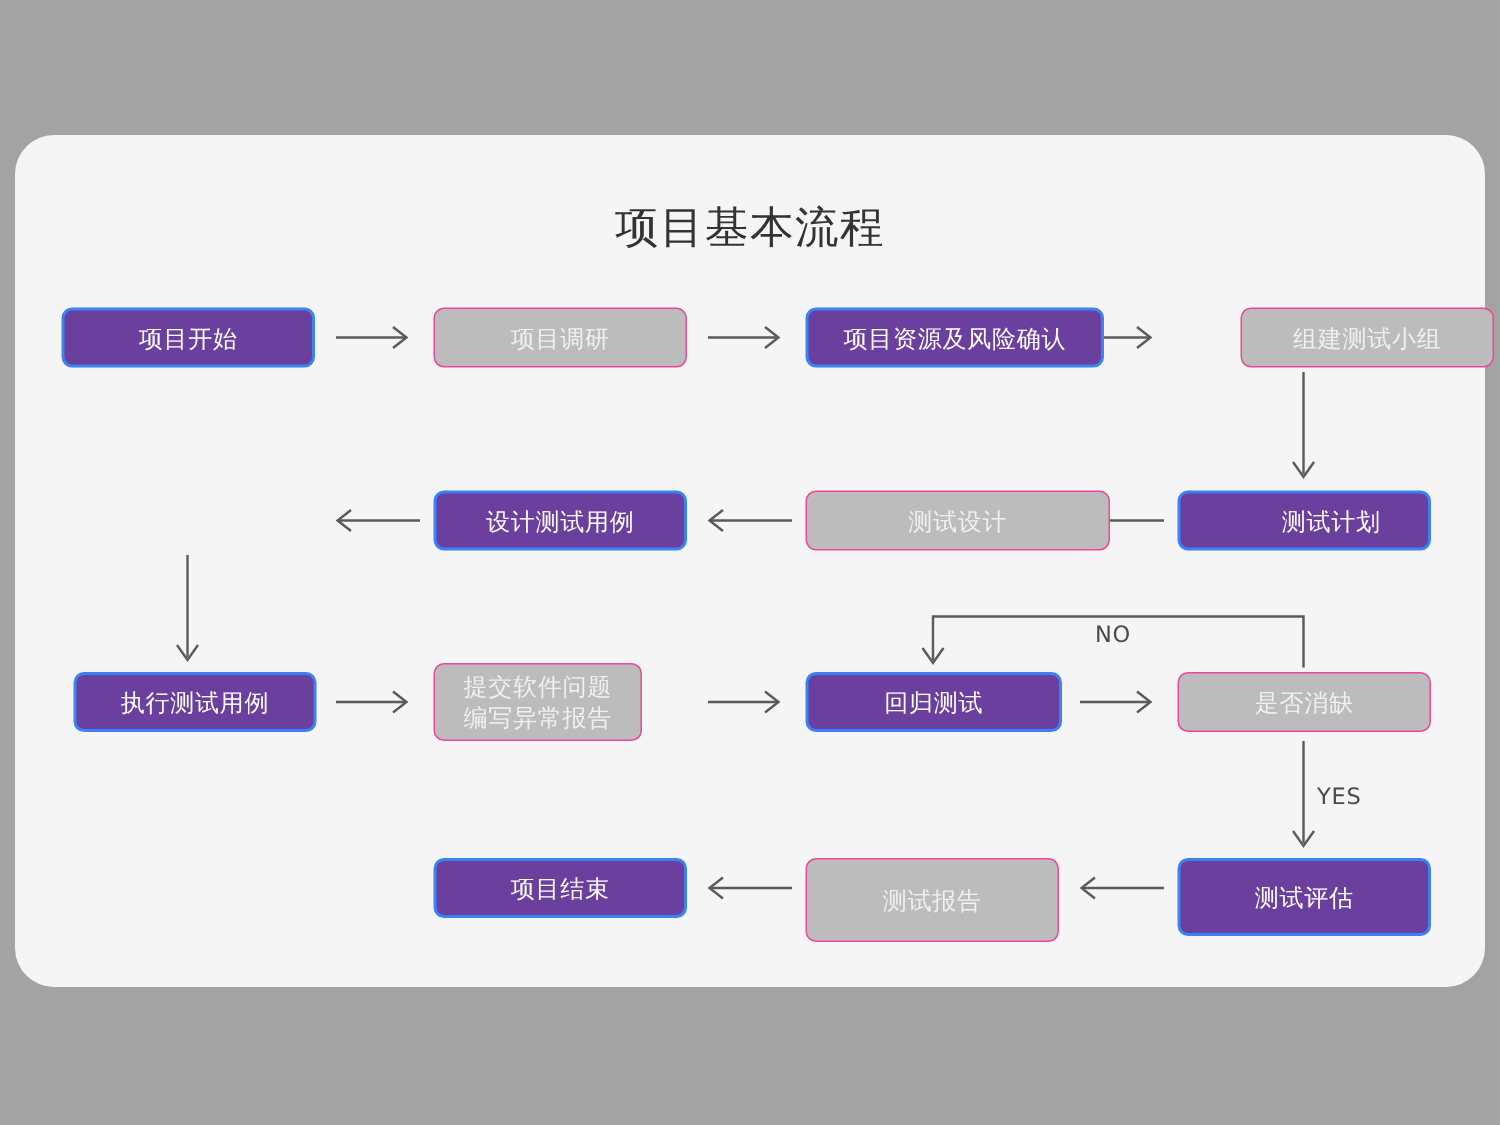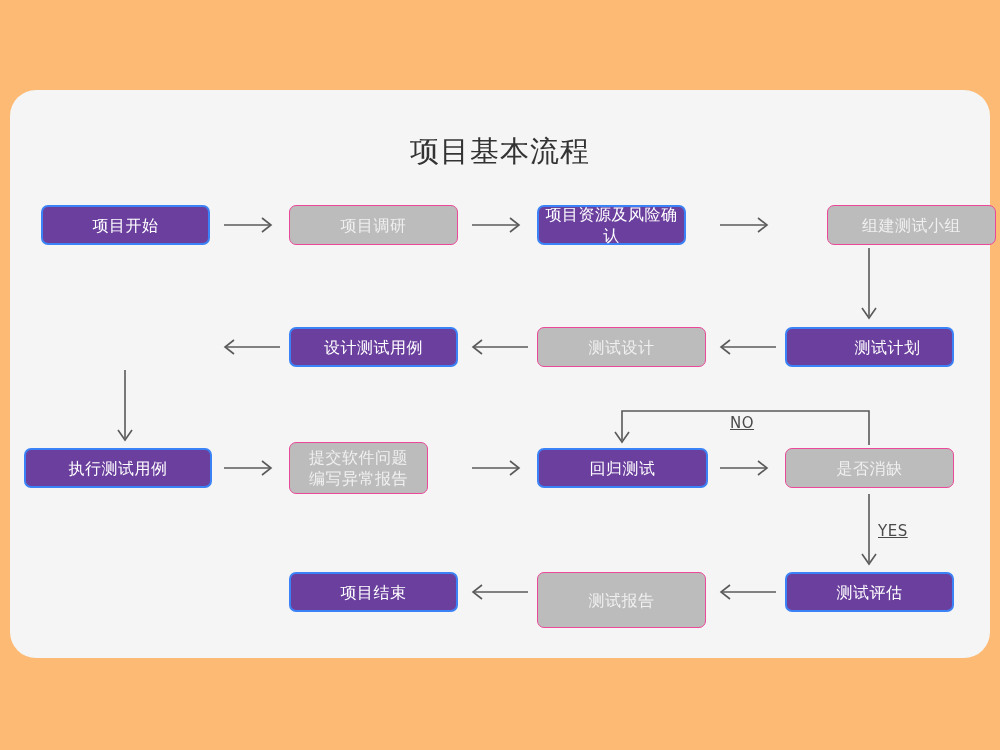--- a/index.html
+++ b/index.html
@@ -11,21 +11,21 @@
     width: 1000px;
     height: 750px;
     overflow: hidden;
     font-family: "DejaVu Sans", "Liberation Sans", sans-serif;
   }
 
   #canvas {
     position: relative;
     width: 1000px;
     height: 750px;
-    background: #fdba74;
+    background: #a3a3a3;
   }
 
   #panel {
     position: absolute;
     left: 10px;
     top: 90px;
     width: 980px;
     height: 568px;
     background: #f5f5f5;
     border-radius: 26px;
@@ -60,21 +60,20 @@
   #links .head {
     stroke: #5a5a5a;
     stroke-width: 1.6;
     fill: none;
   }
   .edge-label {
     position: absolute;
     font-size: 15px;
     color: #4a4a4a;
     letter-spacing: 0.5px;
-    text-decoration: underline;
   }
 
   
   .node {
     position: absolute;
     box-sizing: border-box;
     border-radius: 7px;
     display: flex;
     align-items: center;
     justify-content: center;
@@ -177,54 +176,54 @@
 
   <div class="edge-label" style="left:730px; top:414px;">NO</div>
   <div class="edge-label" style="left:878px; top:522px;">YES</div>
 
   <div class="node purple" style="left:41px; top:205px; width:169px; height:40px;">
     <span>项目开始</span>
   </div>
   <div class="node gray" style="left:289px; top:205px; width:169px; height:40px;">
     <span>项目调研</span>
   </div>
-  <div class="node purple" style="left:537px; top:205px; width:149px; height:40px;">
+  <div class="node purple" style="left:537px; top:205px; width:199px; height:40px;">
     <span>项目资源及风险确认</span>
   </div>
   <div class="node gray" style="left:827px; top:205px; width:169px; height:40px;">
     <span>组建测试小组</span>
   </div>
 
   <div class="node purple" style="left:289px; top:327px; width:169px; height:40px;">
     <span>设计测试用例</span>
   </div>
-  <div class="node gray" style="left:537px; top:327px; width:169px; height:40px;">
+  <div class="node gray" style="left:537px; top:327px; width:203px; height:40px;">
     <span>测试设计</span>
   </div>
   <div class="node purple" style="left:785px; top:327px; width:169px; height:40px;padding-left:36px;">
     <span>测试计划</span>
   </div>
 
-  <div class="node purple" style="left:24px; top:448px; width:188px; height:40px;">
+  <div class="node purple" style="left:49px; top:448px; width:162px; height:40px;">
     <span>执行测试用例</span>
   </div>
   <div class="node gray" style="left:289px; top:442px; width:139px; height:52px; flex-direction:column;">
     <span>提交软件问题</span>
     <span>编写异常报告</span>
   </div>
   <div class="node purple" style="left:537px; top:448px; width:171px; height:40px;">
     <span>回归测试</span>
   </div>
   <div class="node gray" style="left:785px; top:448px; width:169px; height:40px;">
     <span>是否消缺</span>
   </div>
 
   <div class="node purple" style="left:289px; top:572px; width:169px; height:40px;">
     <span>项目结束</span>
   </div>
   <div class="node gray" style="left:537px; top:572px; width:169px; height:56px;">
     <span>测试报告</span>
   </div>
-  <div class="node purple" style="left:785px; top:572px; width:169px; height:40px;">
+  <div class="node purple" style="left:785px; top:572px; width:169px; height:52px;">
     <span>测试评估</span>
   </div>
 
 </div>
 
 </body></html>

